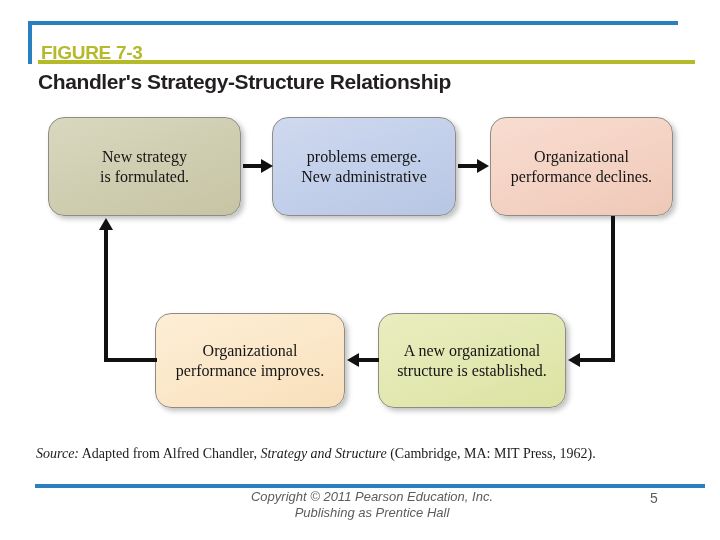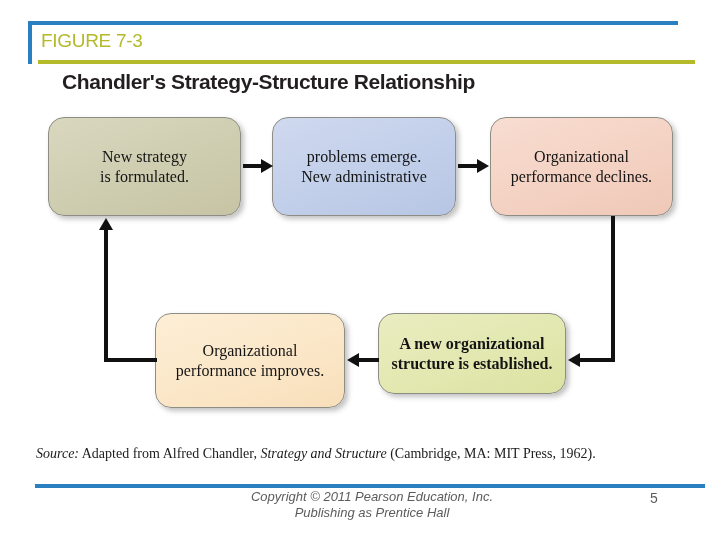--- a/index.html
+++ b/index.html
@@ -47,38 +47,37 @@
     top: 484px;
     width: 670px;
     height: 4px;
     background: #2a7fc0;
   }
 
   
   .figure-label {
     position: absolute;
     left: 41px;
-    top: 30px;
+    top: 42px;
     font-size: 19px;
-    font-weight: normal;
+    font-weight: bold;
     letter-spacing: -0.3px;
     color: #b4ba2a;
     font-family: "Liberation Sans", sans-serif;
   }
   .figure-title {
     position: absolute;
     left: 38px;
     top: 70px;
     font-size: 21px;
     font-weight: bold;
     letter-spacing: -0.4px;
     color: #231f20;
     font-family: "Liberation Sans", sans-serif;
     white-space: nowrap;
-    margin-left: 24px;
   }
 
   
   .diagram {
     position: absolute;
     left: 0;
     top: 100px;
     width: 720px;
     height: 330px;
   }
@@ -100,22 +99,22 @@
   .node span { display: block; padding: 0 6px; }
 
   .node-1 { left: 48px;  top: 17px;  width: 193px; height: 99px;
             background: linear-gradient(160deg,#d9d7be 0%,#cfcdb0 55%,#c6c4a4 100%); }
   .node-2 { left: 272px; top: 17px;  width: 184px; height: 99px;
             background: linear-gradient(160deg,#cfd9ef 0%,#c2cfea 55%,#b7c6e4 100%); }
   .node-3 { left: 490px; top: 17px;  width: 183px; height: 99px;
             background: linear-gradient(160deg,#f8ddd1 0%,#f4d2c3 55%,#efc8b7 100%); }
   .node-4 { left: 155px; top: 213px; width: 190px; height: 95px;
             background: linear-gradient(160deg,#fdeed6 0%,#fbe7c8 55%,#f8dfba 100%); }
-  .node-5 { left: 378px; top: 213px; width: 188px; height: 81px;
-            background: linear-gradient(160deg,#e9edc0 0%,#e2e8b0 55%,#dbe2a2 100%); font-weight: bold; }
+  .node-5 { left: 378px; top: 213px; width: 188px; height: 95px;
+            background: linear-gradient(160deg,#e9edc0 0%,#e2e8b0 55%,#dbe2a2 100%); }
 
   .conn { position: absolute; background: #111111; }
   .arrowhead { position: absolute; width: 0; height: 0; }
   .ah-right { border-top: 7px solid transparent; border-bottom: 7px solid transparent;
               border-left: 12px solid #111111; }
   .ah-left  { border-top: 7px solid transparent; border-bottom: 7px solid transparent;
               border-right: 12px solid #111111; }
   .ah-up    { border-left: 7px solid transparent; border-right: 7px solid transparent;
               border-bottom: 12px solid #111111; }
 

